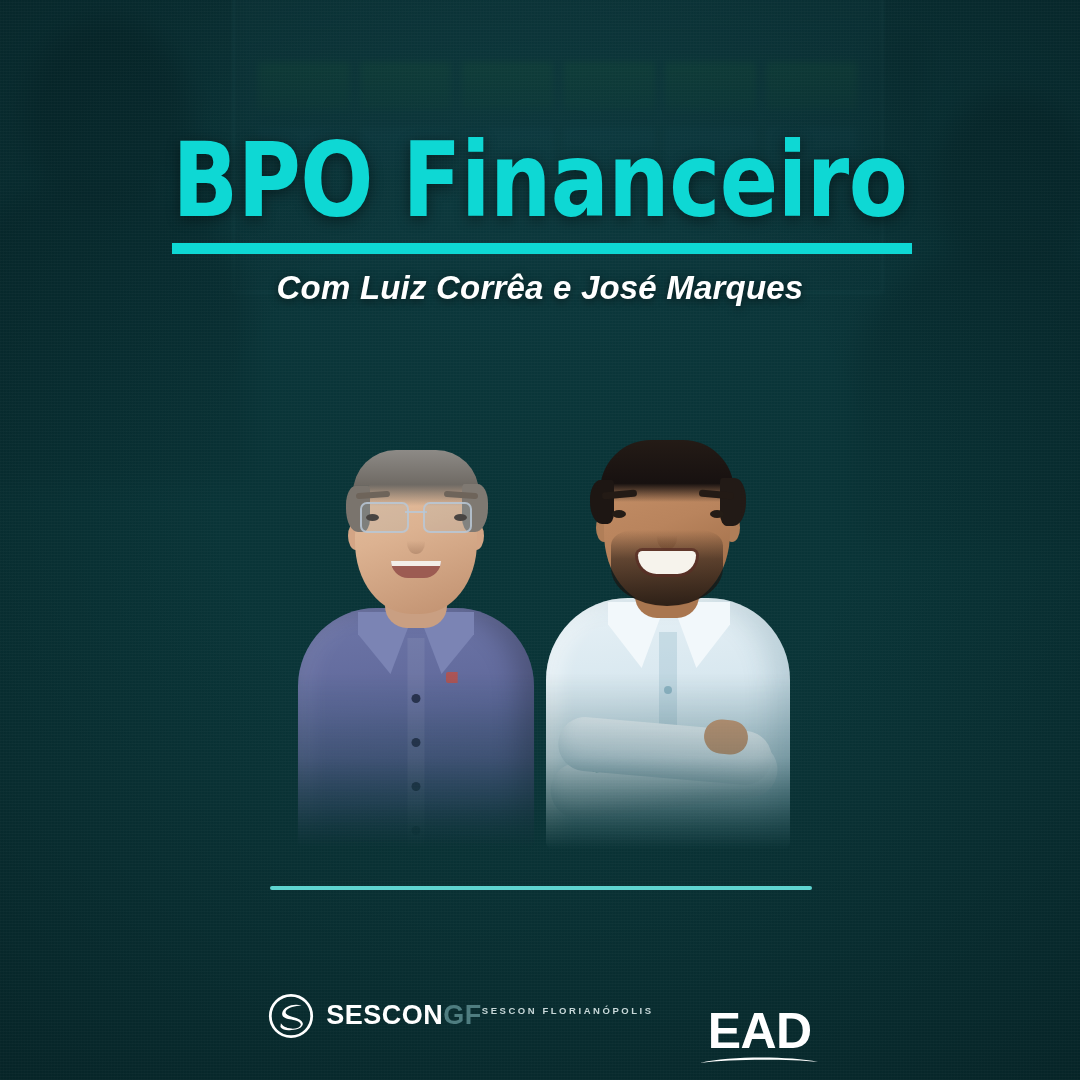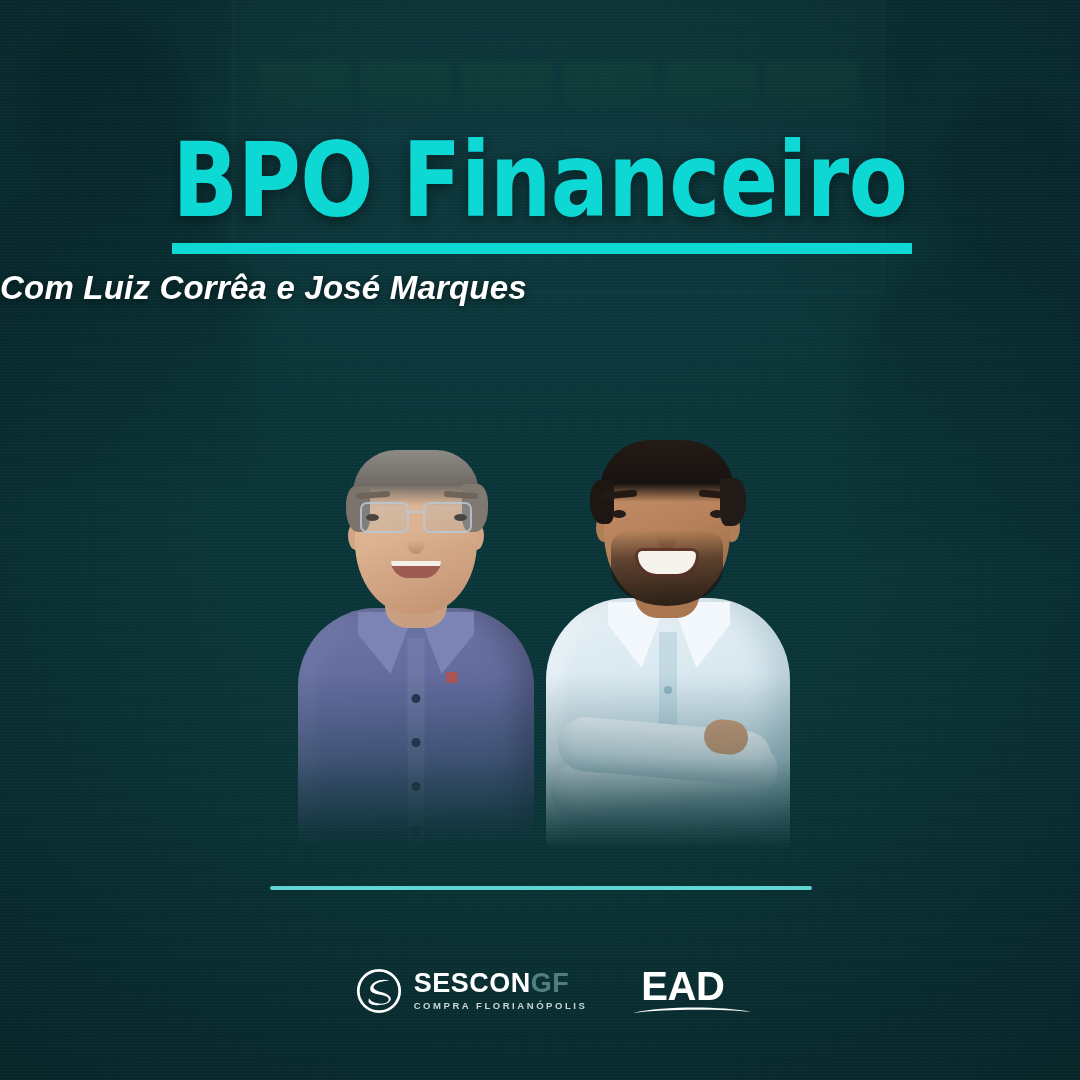--- a/index.html
+++ b/index.html
@@ -165,21 +165,21 @@
     width: 740px;
     height: 11px;
     background: #0ed8d4;
   }
 
   .presenters {
     position: absolute;
     top: 268px;
     left: 0;
     width: 100%;
-    text-align: left;
+    text-align: center;
     font-size: 33px;
     line-height: 1.2;
     font-weight: 700;
     font-style: italic;
     color: #ffffff;
     letter-spacing: 0.2px;
     text-shadow: 0 2px 9px rgba(0,0,0,0.55);
   }
 
   .tagline {
@@ -449,42 +449,43 @@
     align-items: center;
     justify-content: center;
     gap: 54px;
   }
   .sescon-logo {
     display: flex;
     align-items: center;
     gap: 12px;
   }
   .sescon-mark { width: 46px; height: 46px; display: block; }
-  .sescon-words { display: flex; flex-direction: column; line-height: 1; }
+  .sescon-words { display: flex; flex-direction: row; line-height: 1; }
   .sescon-top {
     font-size: 27px;
     font-weight: 700;
     letter-spacing: 0.5px;
     color: #ffffff;
   }
   .sescon-top .gf { color: #4f7d80; }
   .sescon-sub {
     font-size: 9.5px;
     font-weight: 600;
     letter-spacing: 2.55px;
     color: #c7d7d8;
     margin-top: 4px;
   }
   .ead-logo { position: relative; padding-bottom: 9px; }
   .ead-word {
-    font-size: 40px;
+    font-size: 50px;
     font-weight: 700;
     letter-spacing: -0.5px;
     color: #ffffff;
     line-height: 1;
+    margin-top: 40px;
   }
   .ead-swoosh {
     position: absolute;
     left: -8px;
     bottom: 0;
     width: 118px;
     height: 10px;
     overflow: hidden;
   }
 </style>
@@ -602,21 +603,21 @@
     <div class="footer">
 
       <div class="sescon-logo">
         <svg class="sescon-mark" viewBox="0 0 100 100">
           <circle cx="50" cy="50" r="45" fill="none" stroke="#ffffff" stroke-width="6"></circle>
           <path d="M73 27 C55 22 34 29 31 43 C28 56 48 57 58 59 C68 61 74 66 70 72 C65 79 48 80 34 73 C44 82 66 83 74 72 C81 62 66 55 54 52 C43 49 36 45 39 39 C43 31 60 28 73 27 Z" fill="#ffffff"></path>
           <path d="M28 66 C34 75 46 79 57 78 C48 83 33 82 27 74 Z" fill="#ffffff"></path>
         </svg>
         <div class="sescon-words">
           <div class="sescon-top"><span>SESCON</span><span class="gf">GF</span></div>
-          <div class="sescon-sub">COMPRA FLORIANÓPOLIS</div>
+          <div class="sescon-sub">SESCON FLORIANÓPOLIS</div>
         </div>
       </div>
 
       <div class="ead-logo">
         <div class="ead-word">EAD</div>
         <svg class="ead-swoosh" viewBox="0 0 118 10" preserveAspectRatio="none">
           <path d="M0 8 C30 1 88 1 118 7 C88 4 30 4 0 8 Z" fill="#ffffff"></path>
         </svg>
       </div>
 

